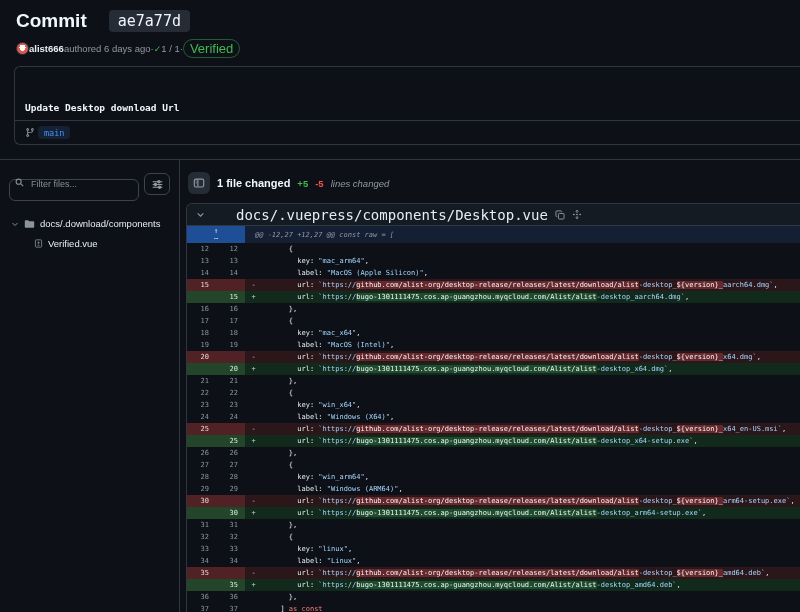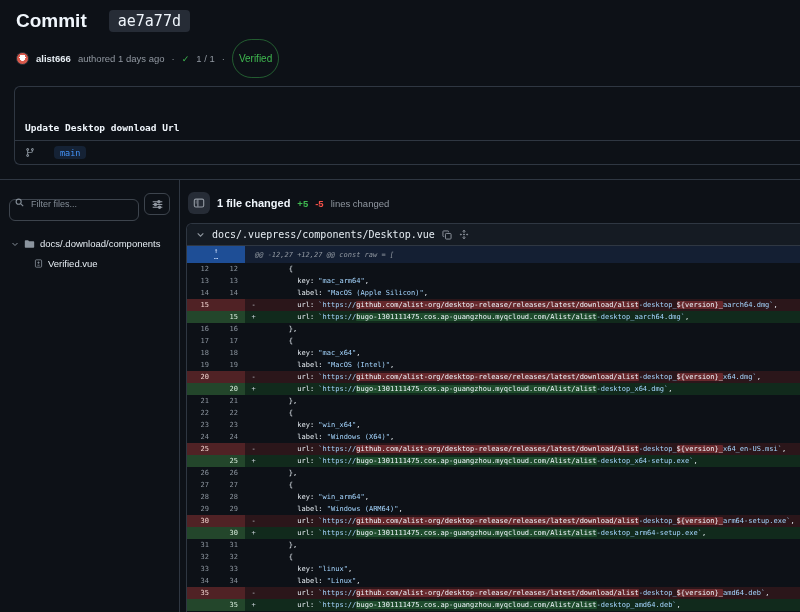--- a/index.html
+++ b/index.html
@@ -10,37 +10,37 @@
     font-family: "Liberation Sans", sans-serif;
   }
 
   
   .top { padding: 10px 16px 0 16px; }
   .h1 { display:flex; align-items:center; gap:22px; font-size:19px; font-weight:600; color:#f0f6fc; }
   .sha-chip {
     font-family:"DejaVu Sans Mono", monospace; font-size:15px; font-weight:500;
     background:#262c36; color:#f0f6fc; padding:2px 9px; border-radius:4px;
   }
-  .meta { display:flex; align-items:center; gap:7px; margin-top:7px; font-size:9.5px; color:var(--muted,#9198a1); }
+  .meta { display:flex; align-items:center; gap:0; margin-top:7px; font-size:9.5px; color:var(--muted,#9198a1); }
   .avatar {
     width:13px; height:13px; border-radius:50%;
     background: radial-gradient(circle at 50% 42%, #fff 0 36%, #d9594c 37% 100%);
     border:1px solid #30363d;
   }
   .author { font-weight:700; color:#e6edf3; }
   .check { color: var(--green,#3fb950); font-size:9px; }
   .verified {
     color:var(--green,#3fb950); border:1px solid rgba(63,185,80,.45);
-    border-radius:999px; font-size:10px; line-height:13px; padding:12px 6px;
+    border-radius:999px; font-size:13px; line-height:13px; padding:2px 6px;
   }
 
   
   .commit-box { margin:8px 0 0 14px; border:1px solid var(--border,#2f3742); border-right:none; border-radius:6px 0 0 6px; }
   .msg { padding:7px 10px; font-family:"DejaVu Sans Mono",monospace; font-size:9.5px; font-weight:700; color:#f0f6fc;margin-top:28px; }
-  .branch-row { border-top:1px solid var(--border,#2f3742); padding:5px 10px; display:flex; align-items:center; gap:19px; color:var(--muted,#9198a1); }
+  .branch-row { border-top:1px solid var(--border,#2f3742); padding:5px 10px; display:flex; align-items:center; gap:3px; color:var(--muted,#9198a1); }
   .branch-chip {
     font-family:"DejaVu Sans Mono",monospace; font-size:8.5px; color:var(--link-blue,#4493f8);
     background:rgba(65,132,228,.15); padding:1.5px 6px; border-radius:4px;
   }
 
   
   .content { display:flex; margin-top:14px; border-top:1px solid var(--border,#2f3742); height:486px; }
 
   .sidebar { width:180px; flex:0 0 180px; border-right:1px solid var(--border,#2f3742); padding:13px 9px 0 9px; }
   .filter-row { display:flex; gap:5px; }
@@ -64,29 +64,29 @@
   
   .main { flex:1; min-width:0; padding:12px 0 12px 6px; }
   .diff-header { display:flex; align-items:center; gap:7px; padding-left:2px; }
   .toggle-btn {
     width:22px; height:22px; border-radius:6px; background:#262c36; border:none; color:#9198a1;
     display:flex; align-items:center; justify-content:center; cursor:pointer;
   }
   .fchanged { font-size:11px; font-weight:700; color:#f0f6fc; }
   .adds { color:var(--green,#3fb950); font-weight:700; font-size:9.5px; }
   .dels { color:var(--red,#f85149); font-weight:700; font-size:9.5px; }
-  .lchanged { color:var(--muted,#9198a1); font-size:9.5px; }
+  .lchanged { color:var(--muted,#9198a1); font-size:9.5px;font-style:italic; }
 
   .file-box { margin-top:9px; border:1px solid var(--border,#2f3742); border-right:none; border-radius:6px 0 0 6px; overflow:hidden; }
   .file-head {
     height:22px; background:var(--panel-bg,#151b23); display:flex; align-items:center; gap:7px;
     padding:0 9px; border-bottom:1px solid var(--border,#2f3742);
   }
   .file-head .chev { color:#9198a1; display:flex; }
-  .fpath { font-family:"DejaVu Sans Mono",monospace; font-size:10px; color:#e6edf3; }
+  .fpath { font-family:"DejaVu Sans Mono",monospace; font-size:14px; color:#e6edf3;margin-left:24px; }
   .icon-btn { background:none; border:none; color:#9198a1; display:flex; align-items:center; cursor:pointer; padding:0; }
 
   .hunk { display:flex; height:17px; background:var(--hunk-bg,#141f33); }
   .exp-btn {
     width:58px; flex:0 0 58px; border:none; background:var(--expand-btn-bg,#1e4e96); color:#cfe1ff;
     display:flex; flex-direction:column; align-items:center; justify-content:center; cursor:pointer;
     font-size:7px; line-height:5px; gap:1px; font-family:"DejaVu Sans Mono",monospace;
   }
   .hunk-text { display:flex; align-items:center; padding-left:10px; font-family:"DejaVu Sans Mono",monospace; font-size:7px; color:#9198a1;font-style:italic; }
 
@@ -116,21 +116,21 @@
 <body>
 
 <div class="top">
   <div class="h1">
     <span>Commit</span>
     <span class="sha-chip">ae7a77d</span>
   </div>
   <div class="meta">
     <span class="avatar"></span>
     <span class="author">alist666</span>
-    <span>authored 1 days ago</span>
+    <span>authored 6 days ago</span>
     <span>·</span>
     <span class="check">✓</span>
     <span>1 / 1</span>
     <span>·</span>
     <span class="verified">Verified</span>
   </div>
 </div>
 
 <div class="commit-box">
   <div class="msg">Update Desktop download Url</div>

